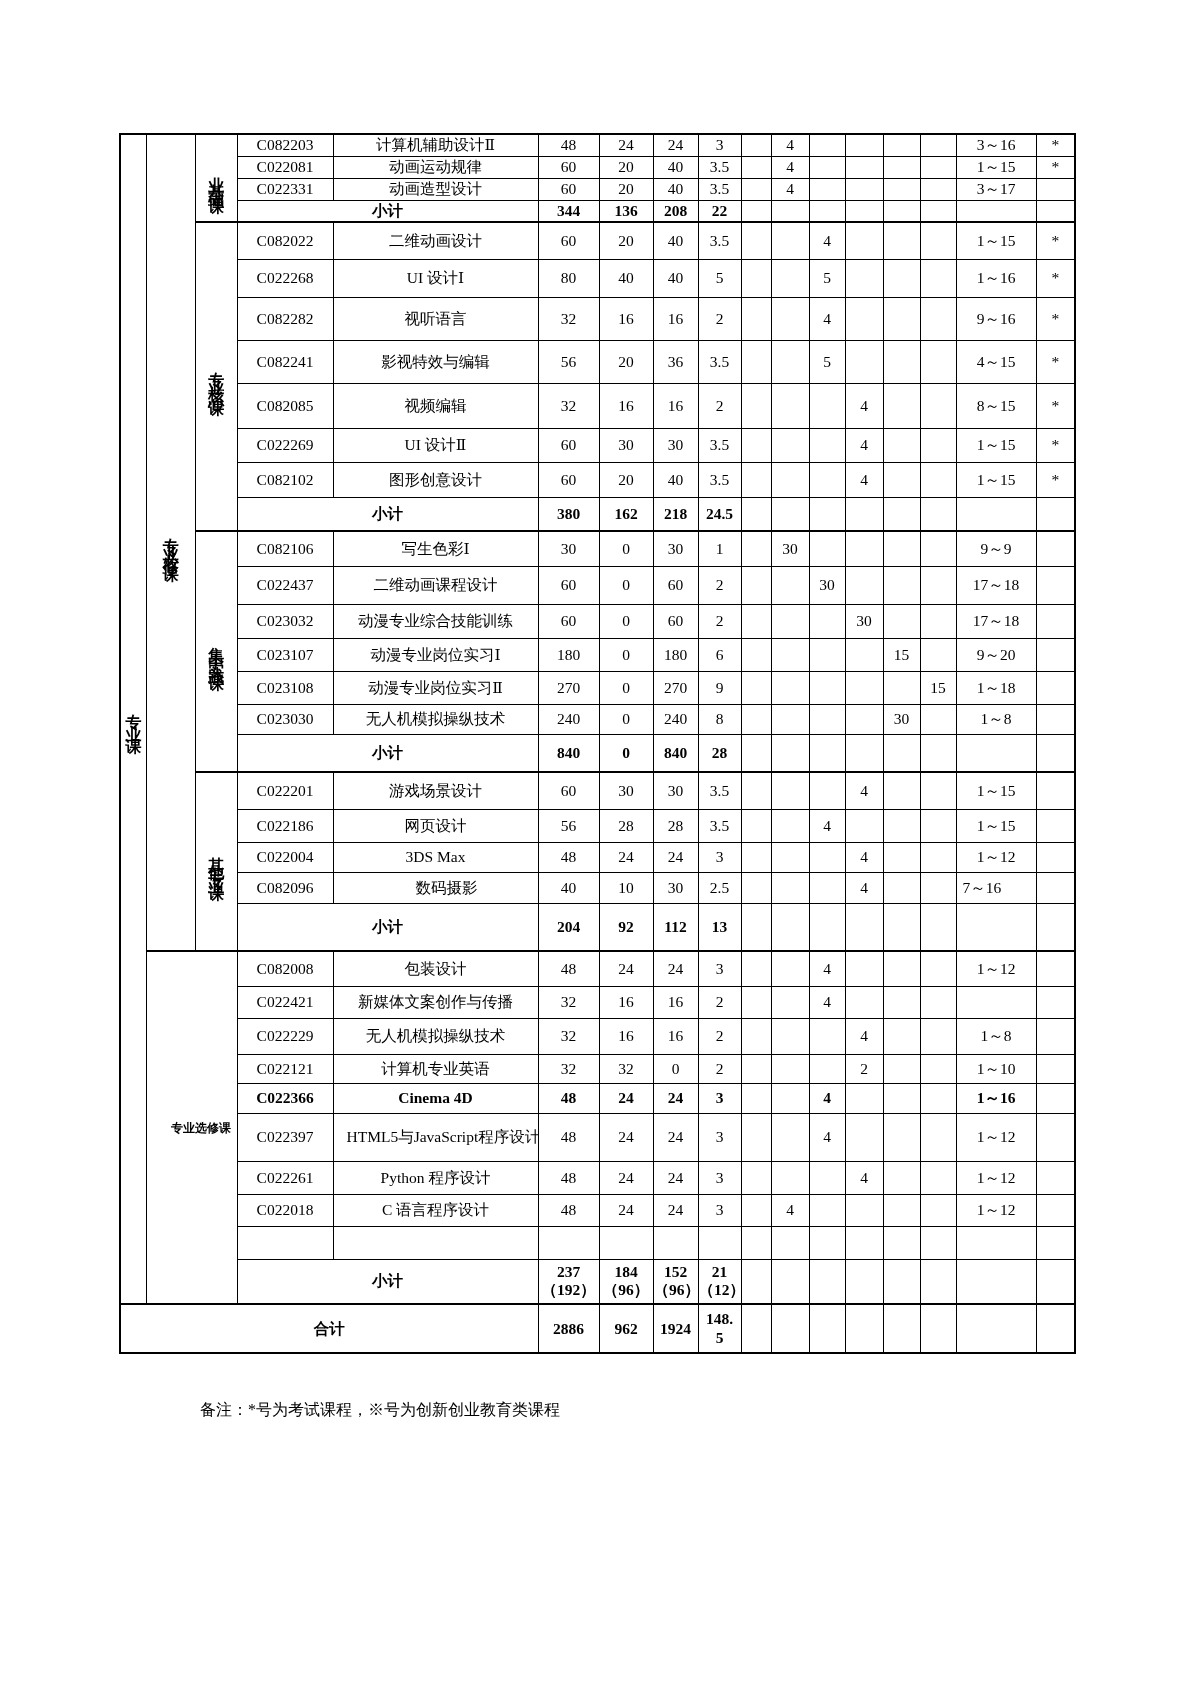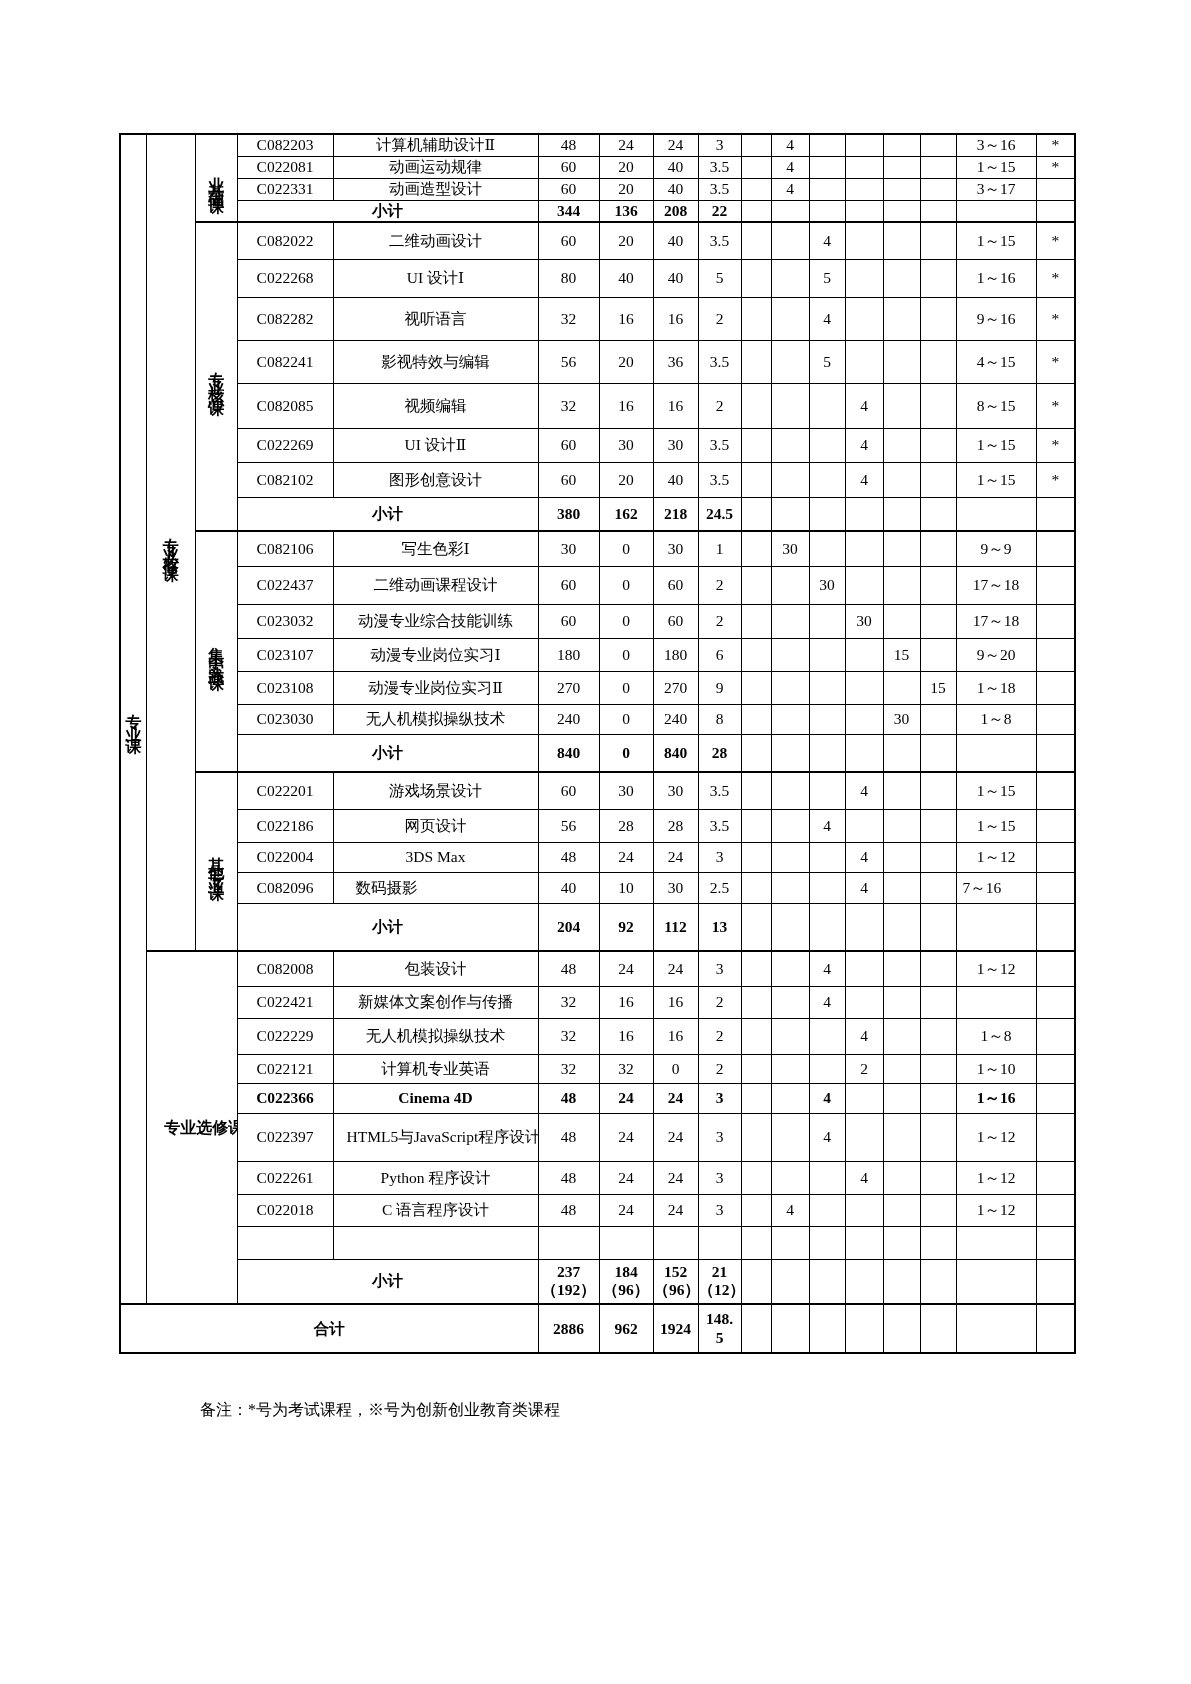--- a/index.html
+++ b/index.html
@@ -7,26 +7,26 @@
        font-family:"Liberation Serif","DejaVu Serif",serif;color:#000;}
   #sheet{position:absolute;left:0;top:0;width:1191px;height:1684px;background:#fff;}
   table.cur{border-collapse:collapse;table-layout:fixed;position:absolute;left:119px;top:133px;
             width:955px;border:2px solid #000;}
   td{border:1px solid #000;text-align:center;vertical-align:middle;padding:0;
      font-size:15.5px;line-height:1.15;overflow:hidden;word-break:keep-all;}
   td.tt{border-top:2px solid #000;}
   td.vlabel{writing-mode:vertical-lr;text-orientation:upright;font-weight:bold;
             letter-spacing:7px;font-size:16px;}
   td.vlabel.outer{letter-spacing:12px;}
-  td.hlabel{font-weight:bold;font-size:16px;}
+  td.hlabel{font-weight:bold;font-size:12px;}
   td.hlabel div{max-width:3.4em;margin:0 auto;line-height:1.5;}
   td.codec{font-size:15.5px;}
   td.bold, tr.sub td{font-weight:bold;}
   td .pline{display:block;}
-  td.nameL{text-align:left;padding-left:22px;}
+  td.nameL{text-align:center;padding-left:22px;}
   td.weekL{text-align:left;padding-left:6px;margin-left:26px;}
   td .nw{max-width:178px;margin:0 auto;line-height:1.3;}
   td .crw{max-width:30px;margin:0 auto;word-break:break-all;line-height:1.2;}
   .remark{position:absolute;left:200px;top:1400px;font-size:16px;margin:0;}
 </style>
 </head>
 <body>
 
 <div id="sheet">
   <table class="cur">

